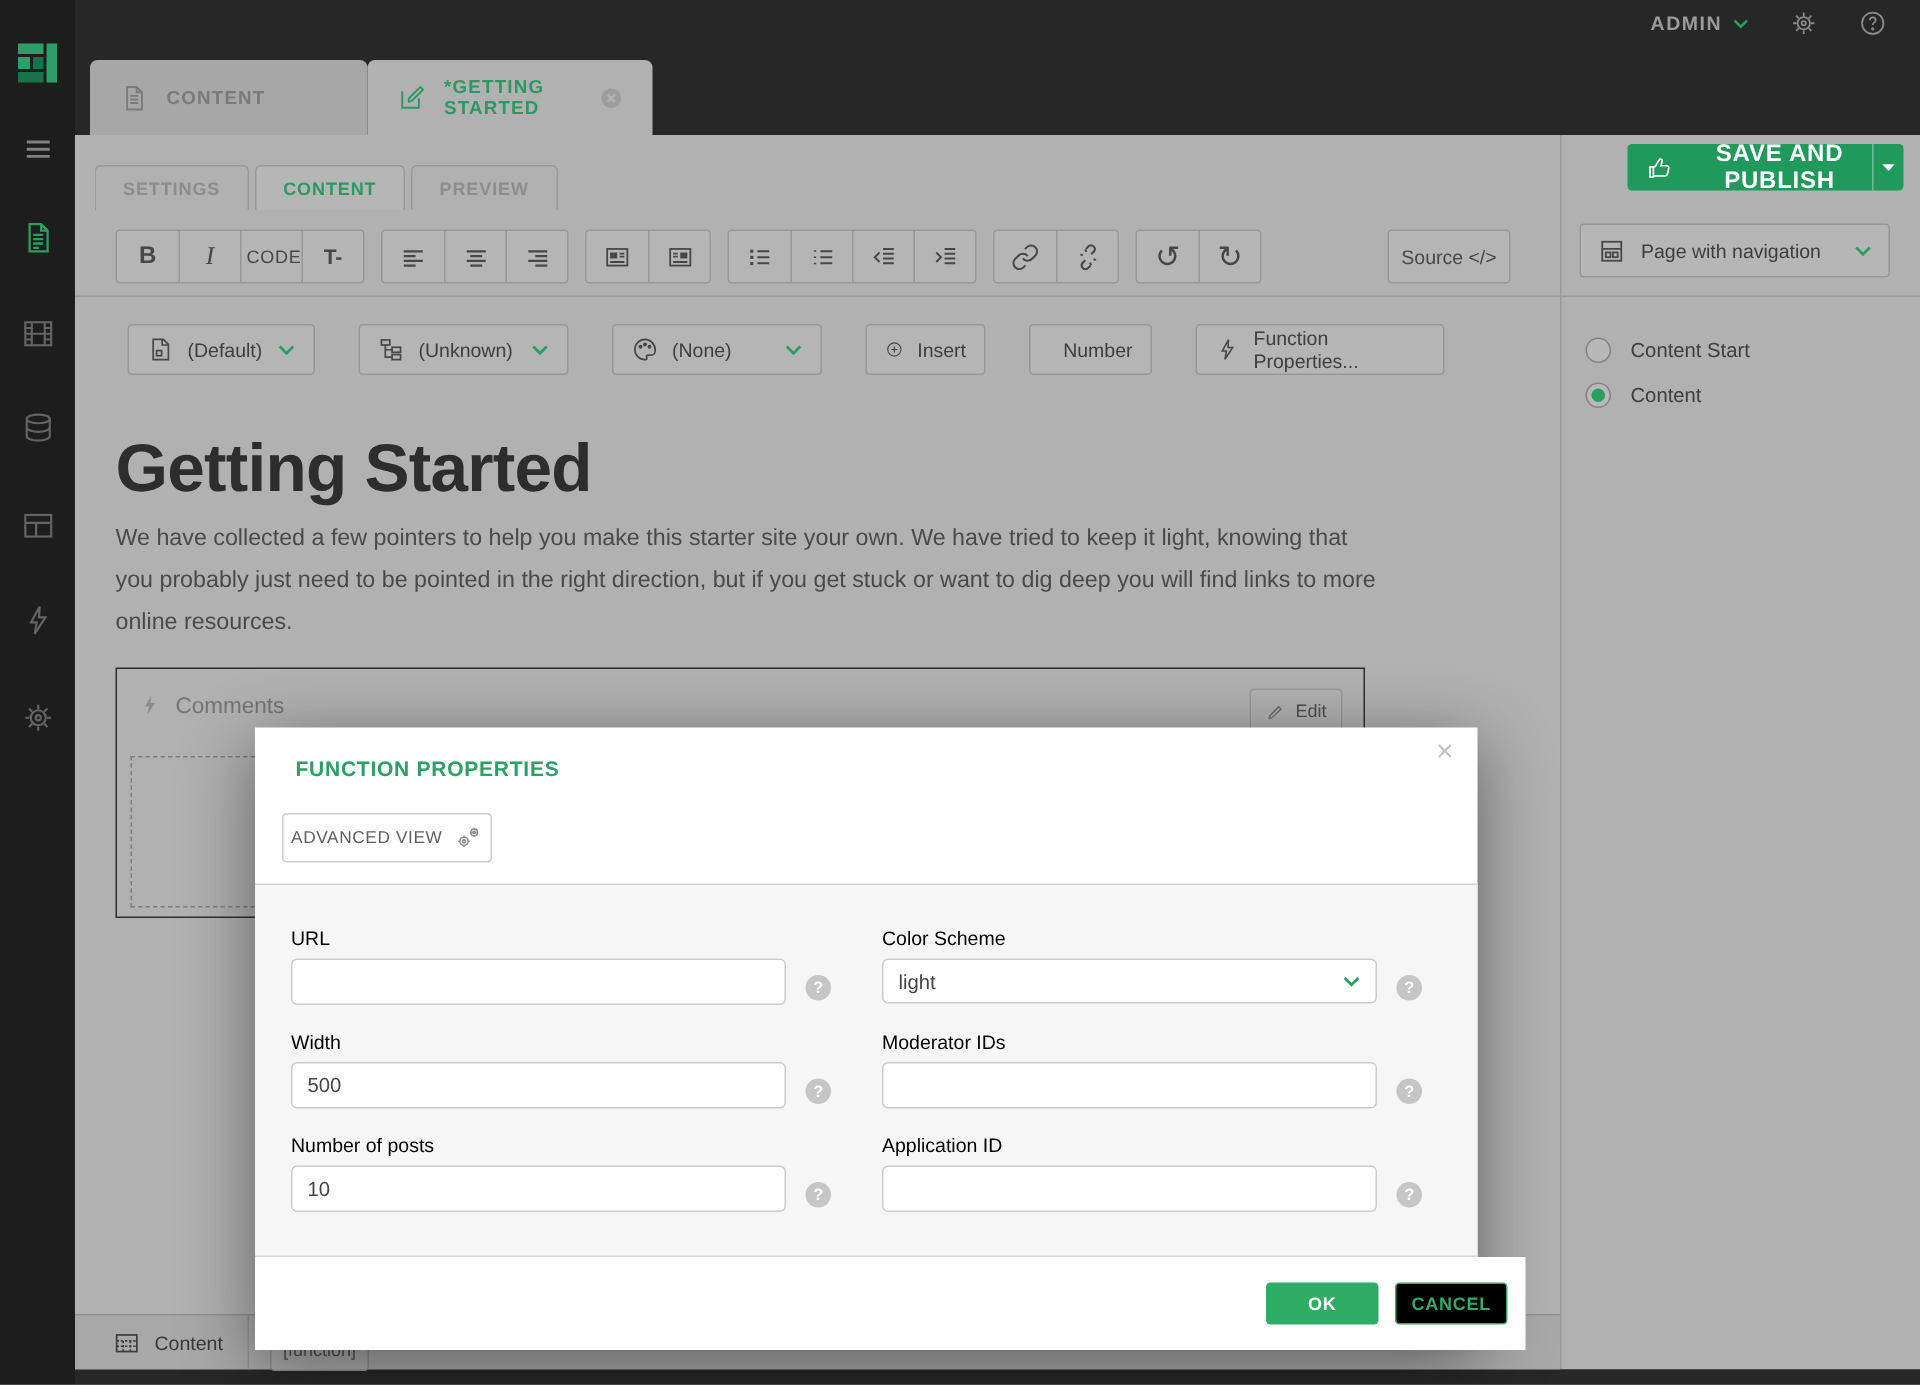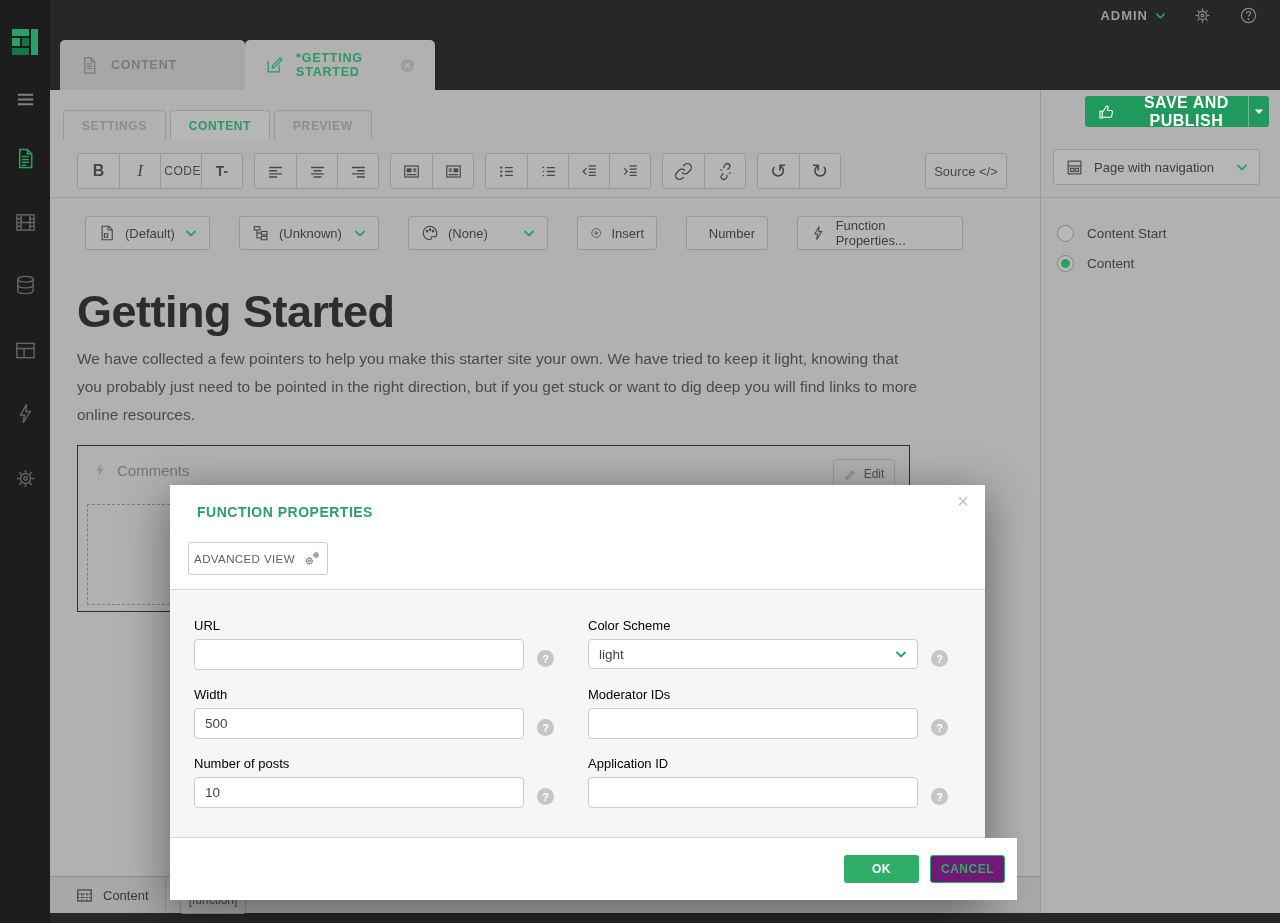--- a/index.html
+++ b/index.html
@@ -108,21 +108,21 @@
   .dlg-body { position:absolute; left:0; top:104px; width:815px; height:249px; background:#f6f6f6; border-top:1px solid #d6d6d6; border-bottom:1px solid #d6d6d6; }
   .fgroup { position:absolute; width:330px; }
   .fgroup .flabel { display:block; font-size:13px; color:#000000; margin-bottom:6px; }
   .fgroup input { width:330px; height:31px; border:1px solid #cccccc; border-radius:4px; background:#fff; padding:0 10px; font-size:13.5px; color:#444; font-family:"Liberation Sans", sans-serif; outline:none; }
   .fake-select { width:330px; height:30px; border:1px solid #cccccc; border-radius:4px; background:#fff; display:flex; align-items:center; padding:0 10px; font-size:13.5px; color:#444; cursor:pointer; }
   .fake-select .chev { margin-left:auto; display:flex; }
   .fake-select .chev svg { width:12px; height:9px; }
   .help-badge { position:absolute; width:17px; height:17px; border-radius:50%; background:#c6c6c6; color:#fff; font-size:11px; font-weight:bold; display:flex; align-items:center; justify-content:center; cursor:pointer; }
   .dlg-footer { position:absolute; left:0; top:353px; width:815px; height:62px; background:#fff;margin-left:32px; }
   .ok-btn { position:absolute; left:642px; top:17px; width:75px; height:28px; background:#2fac66; border-radius:3px; color:#fff; font-size:12px; font-weight:bold; letter-spacing:.5px; display:flex; align-items:center; justify-content:center; cursor:pointer; }
-  .cancel-btn { position:absolute; left:728px; top:17px; width:75px; height:28px; background:#701a75; border:1px solid #2fac66; border-radius:3px; color:#2fac66; font-size:12px; font-weight:bold; letter-spacing:.5px; display:flex; align-items:center; justify-content:center; cursor:pointer; }
+  .cancel-btn { position:absolute; left:728px; top:17px; width:75px; height:28px; background:#000000; border:1px solid #2fac66; border-radius:3px; color:#2fac66; font-size:12px; font-weight:bold; letter-spacing:.5px; display:flex; align-items:center; justify-content:center; cursor:pointer; }
 </style>
 </head>
 <body>
 
 <div class="app">
 
   <div class="sidebar">
     <div class="logo">
       <svg viewBox="0 0 30 30">
         <rect x="2" y="2" width="17" height="7" fill="#2aa068"></rect>

